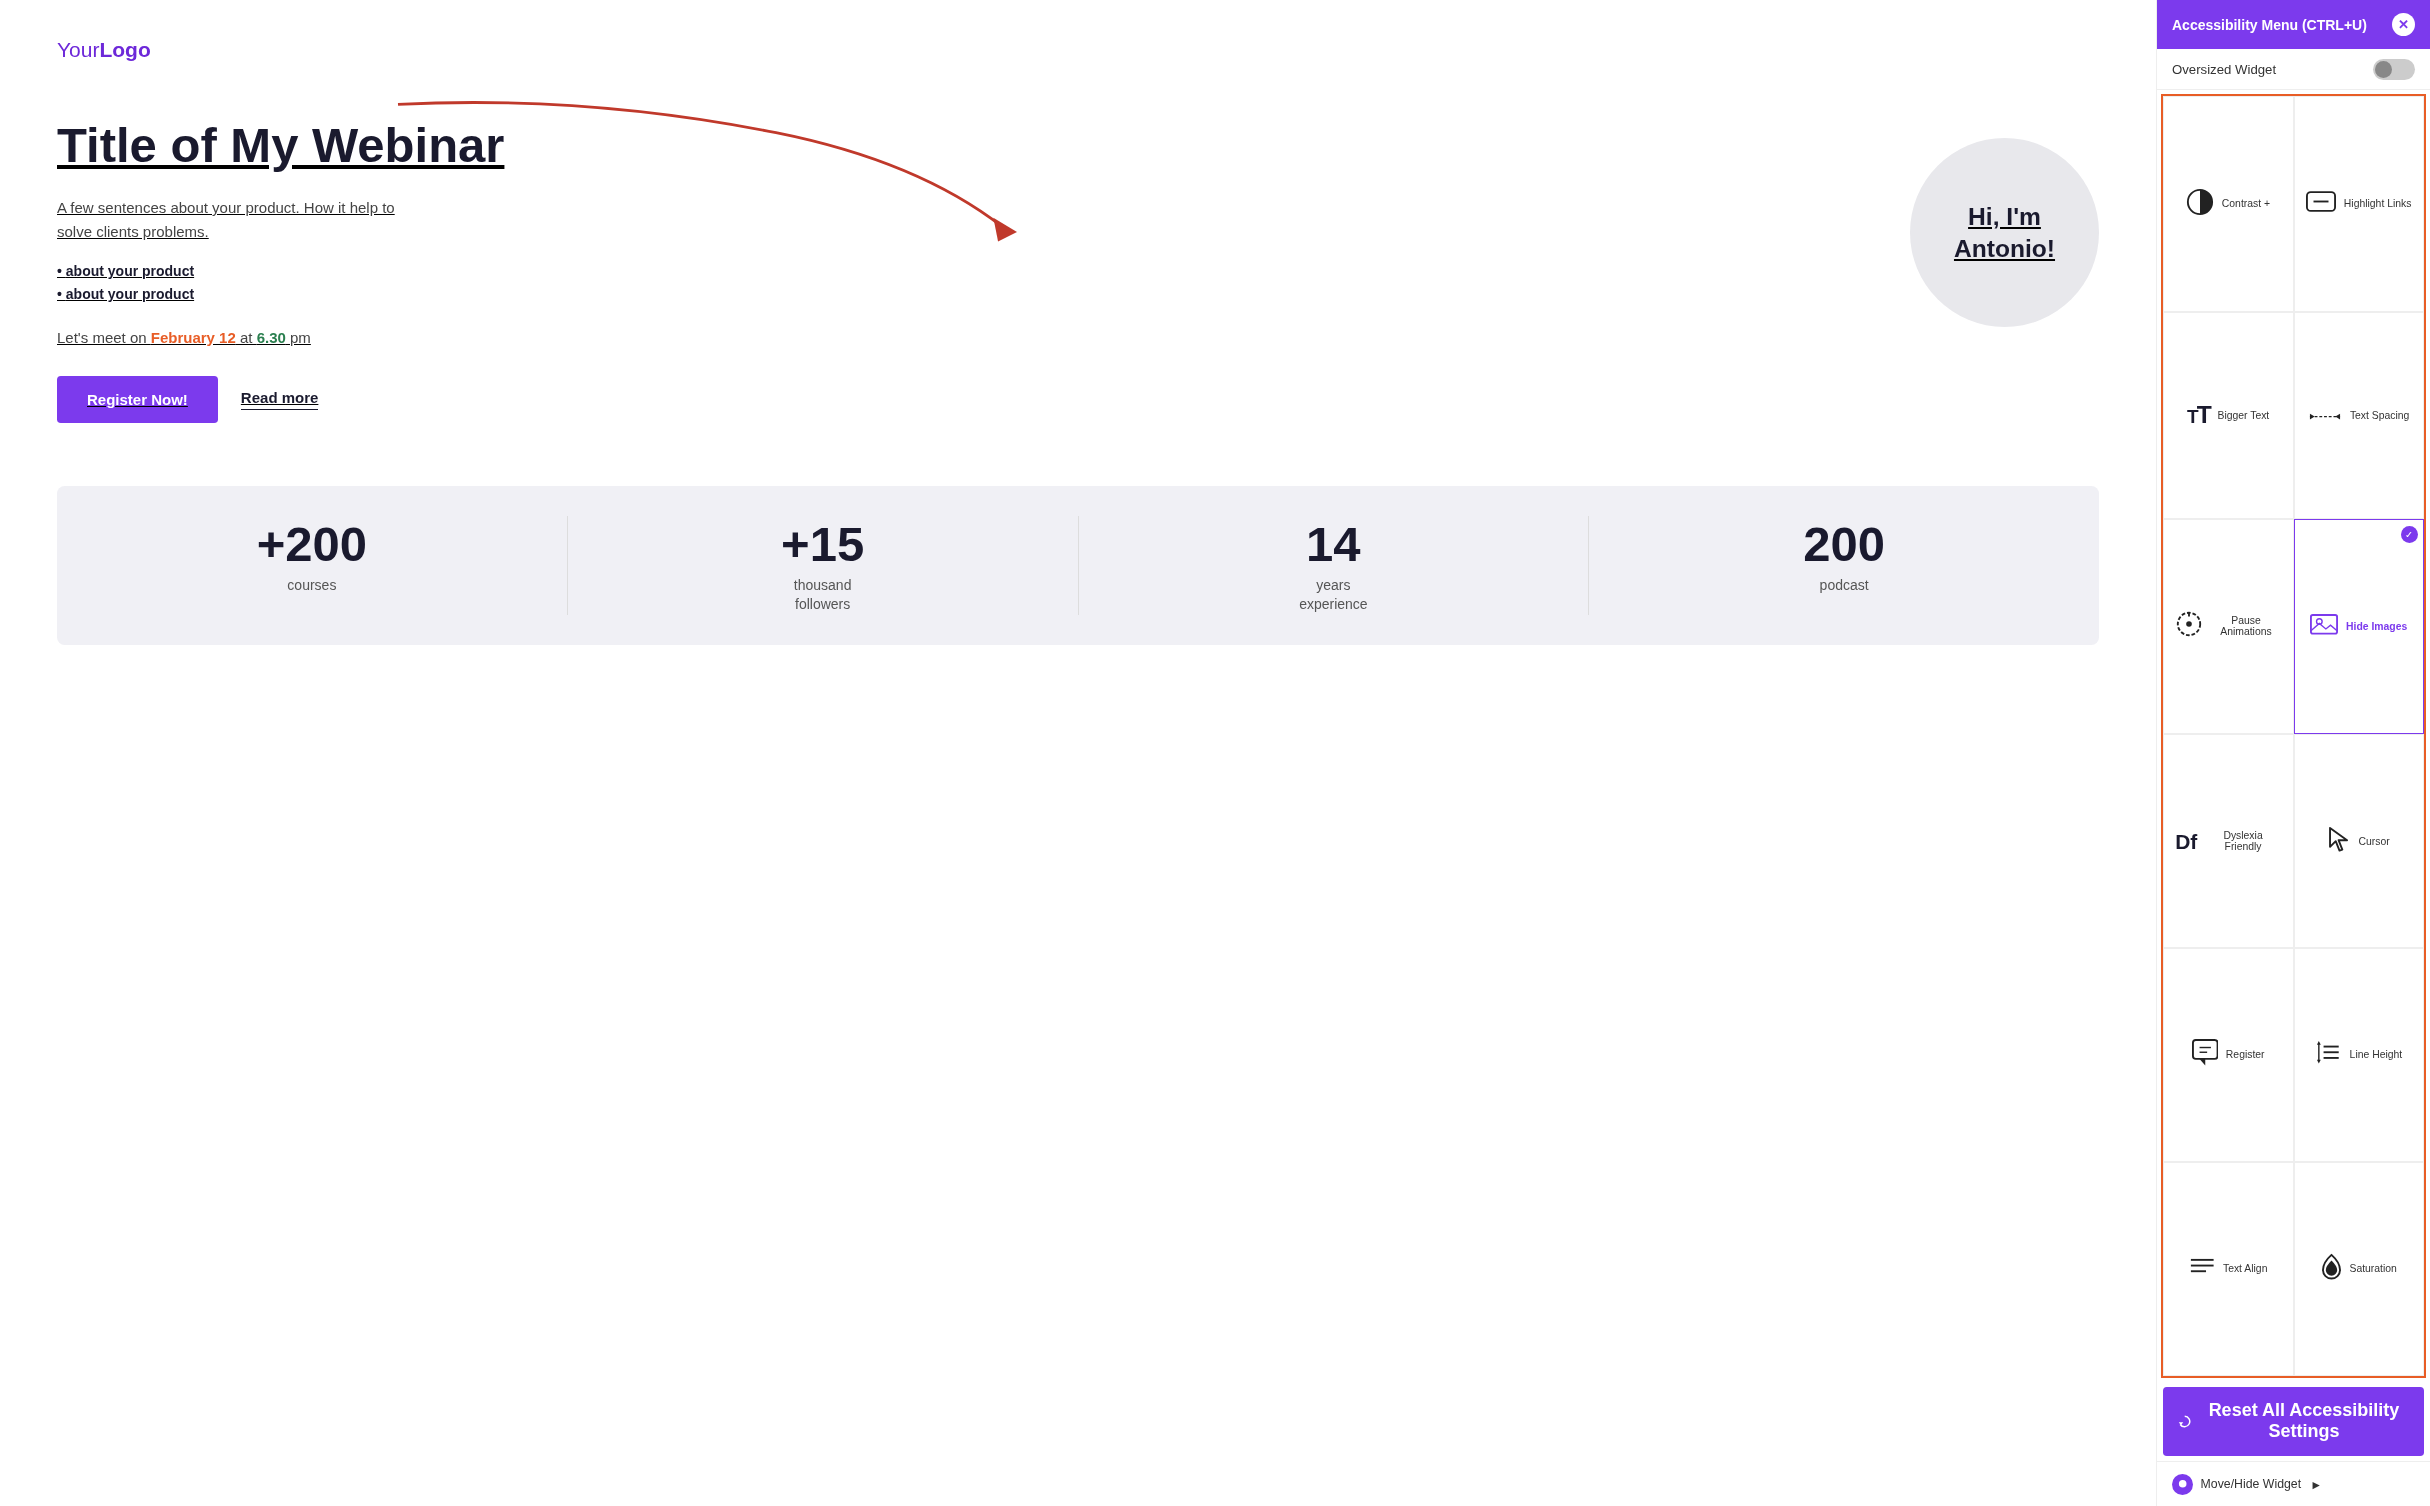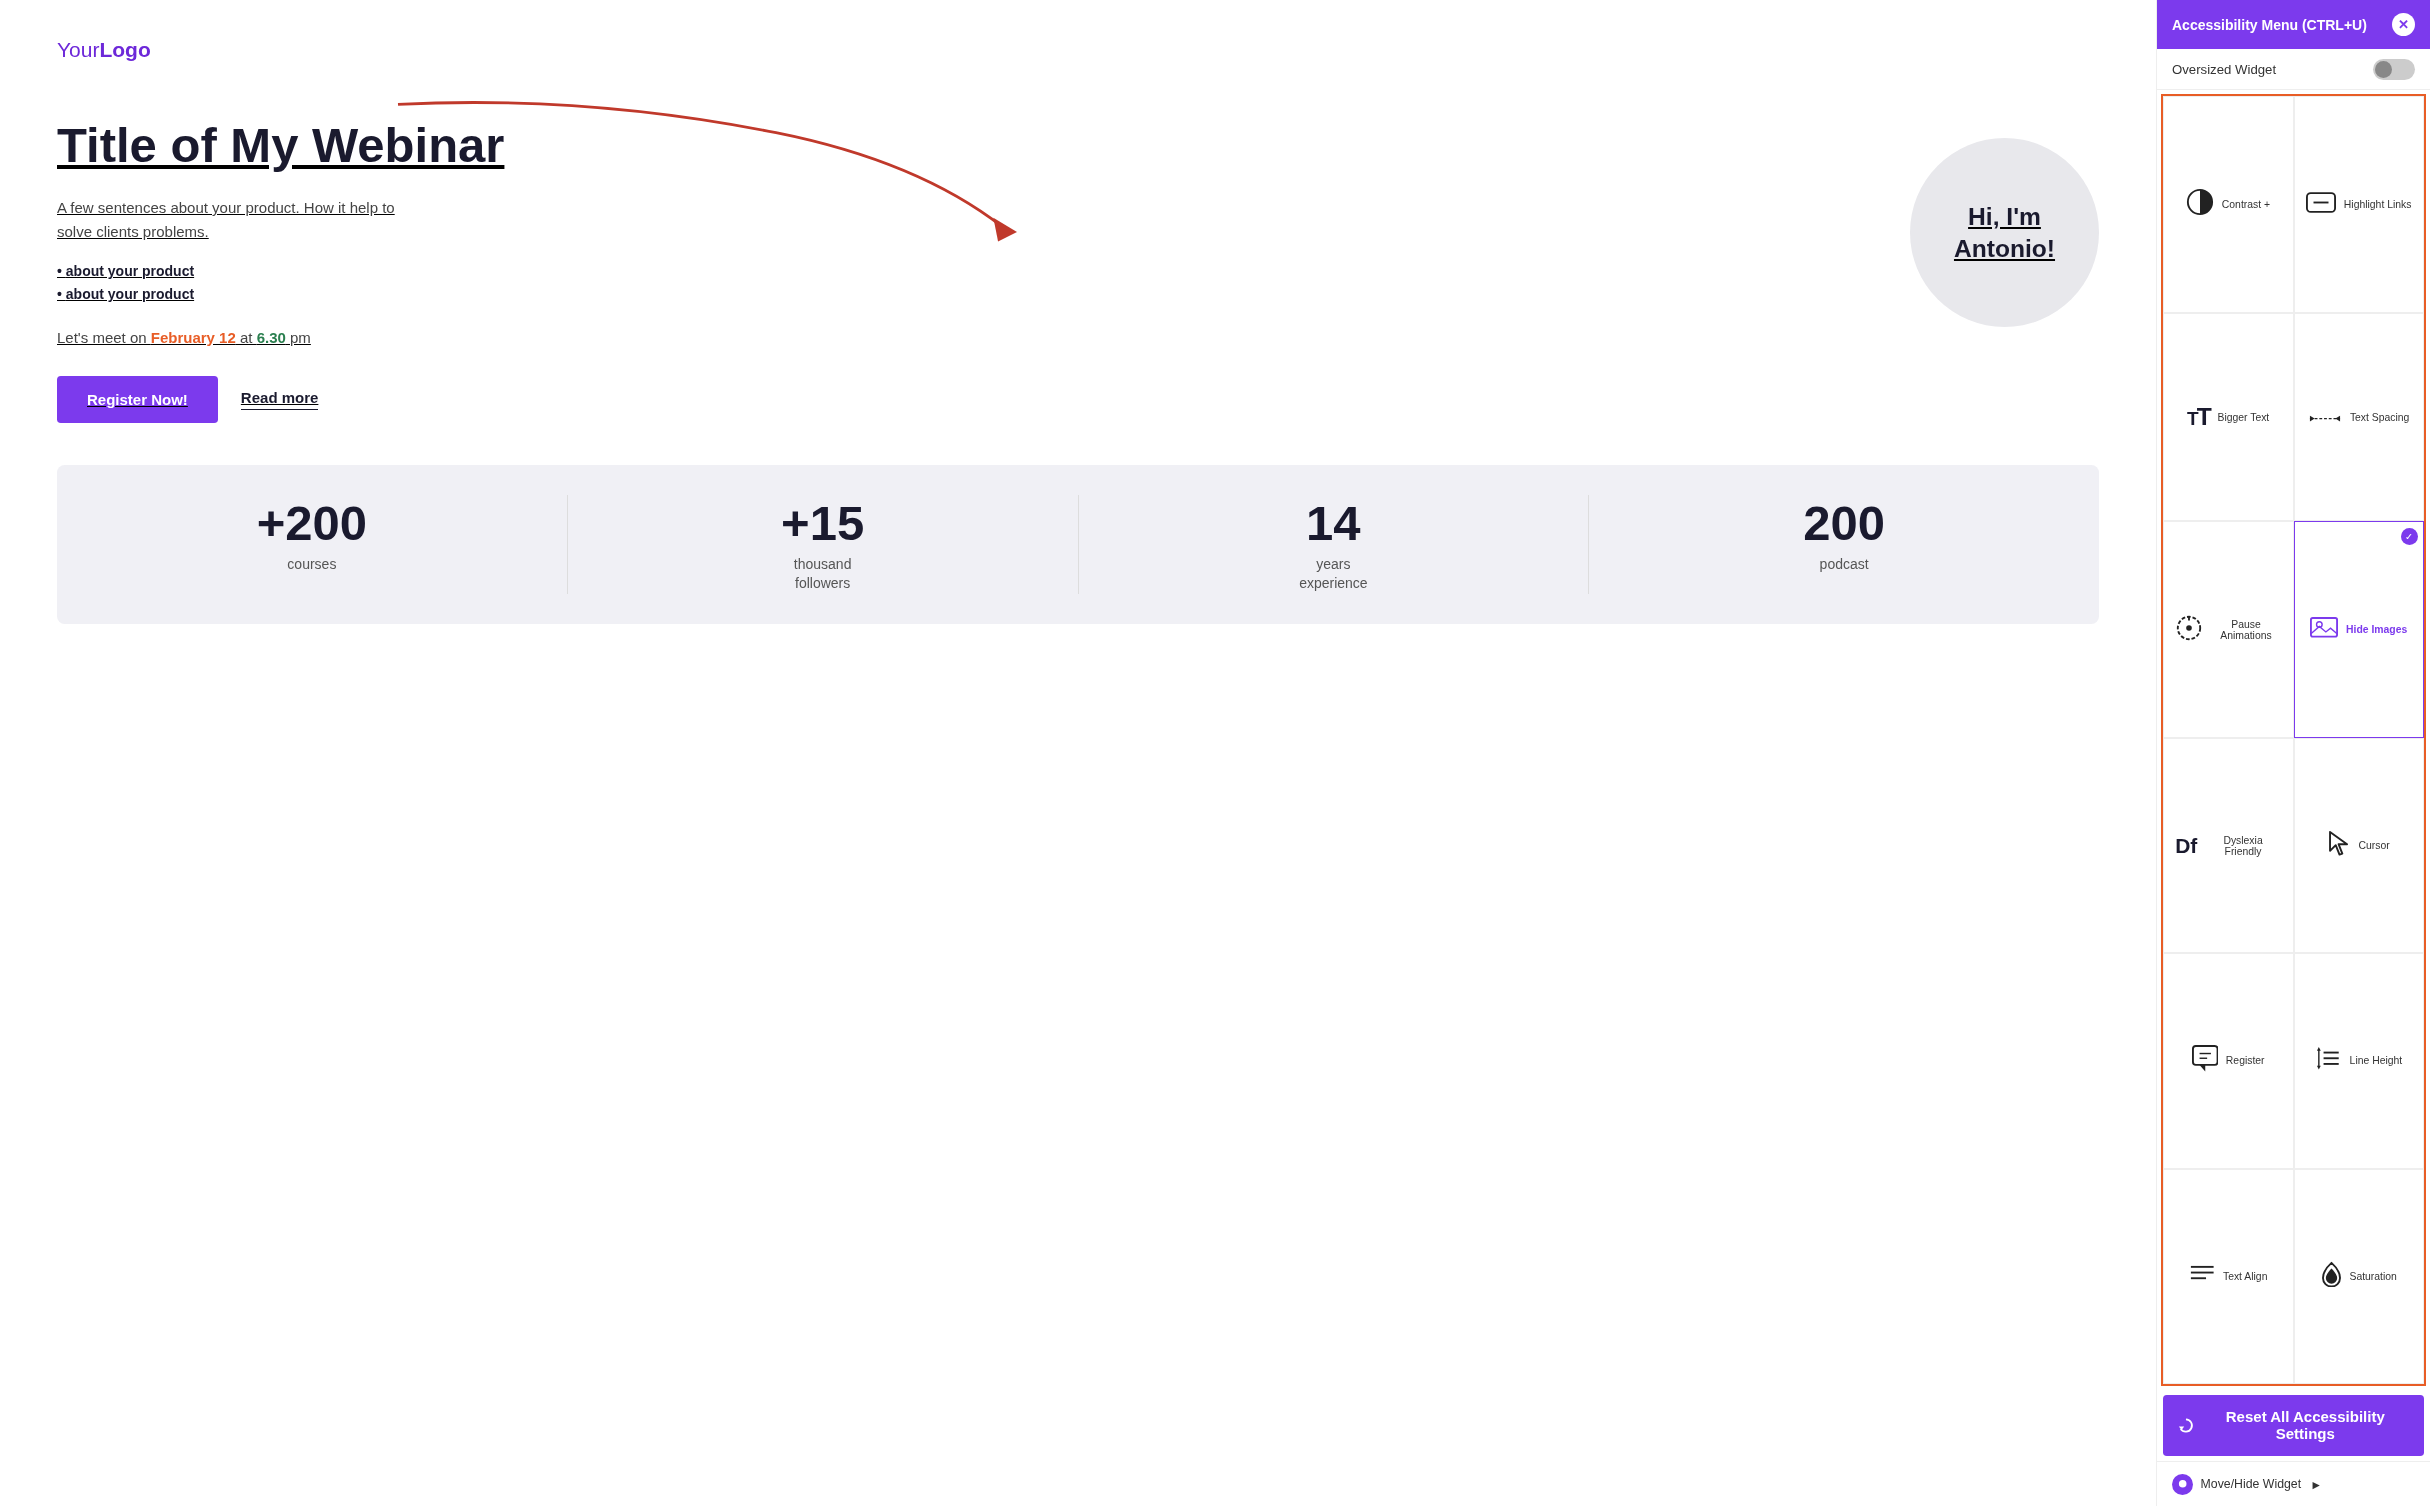--- a/index.html
+++ b/index.html
@@ -128,21 +128,21 @@
       color: #1a1a2e;
       text-align: center;
       line-height: 1.3;
     }
 
     
     .stats-bar {
       display: flex;
       background: #f0f0f5;
       border-radius: 7.6px;
-      margin-top: 42px;
+      margin-top: 63px;
       padding: 30px 0;
     }
 
     .stat-item {
       flex: 1;
       text-align: center;
       border-right: 0.9px solid #ddd;
     }
     .stat-item:last-child { border-right: none; }
 
@@ -281,21 +281,21 @@
       font-weight: 500;
     }
 
     .access-btn.active .btn-label { color: #7c3aed; font-weight: 700; }
 
     .reset-btn {
       background: #7c3aed;
       color: #fff;
       border: none;
       padding: 13.2px 15px;
-      font-size: 15px;
+      font-size: 18px;
       font-weight: 600;
       cursor: pointer;
       display: flex;
       align-items: center;
       justify-content: center;
       gap: 7.6px;
       margin: 5.7px;
       border-radius: 3.8px;
     }
 

